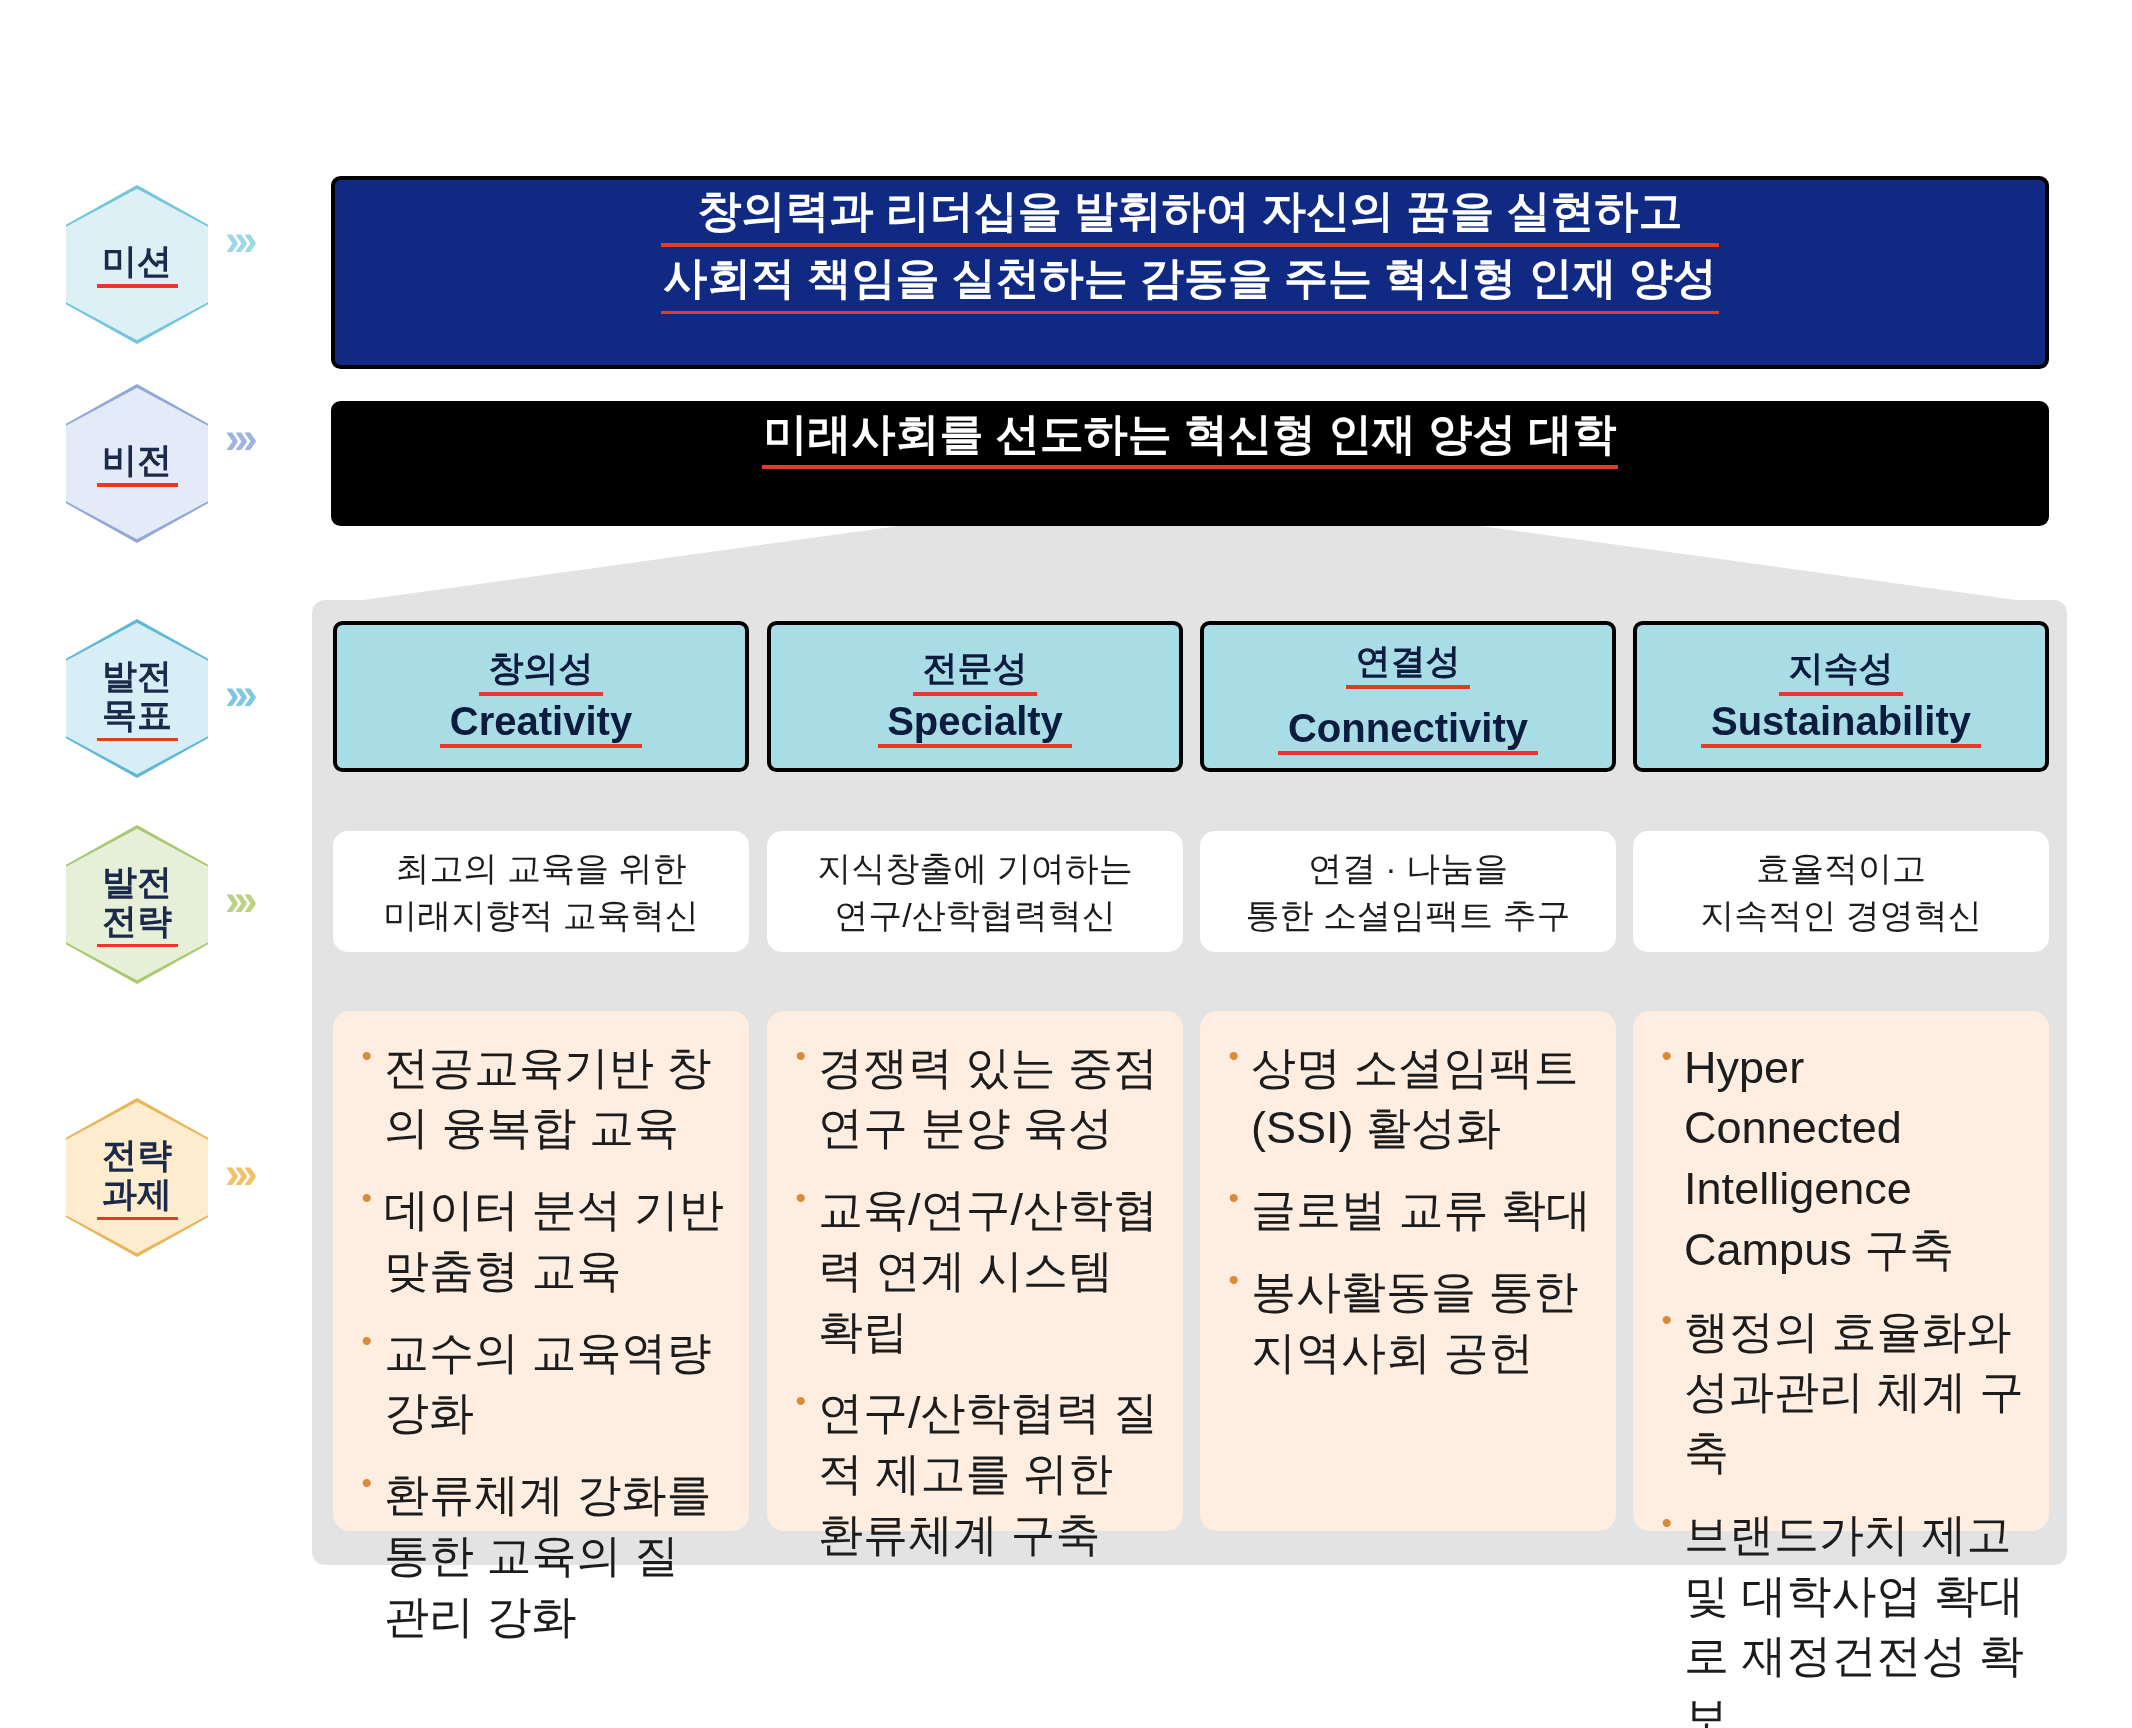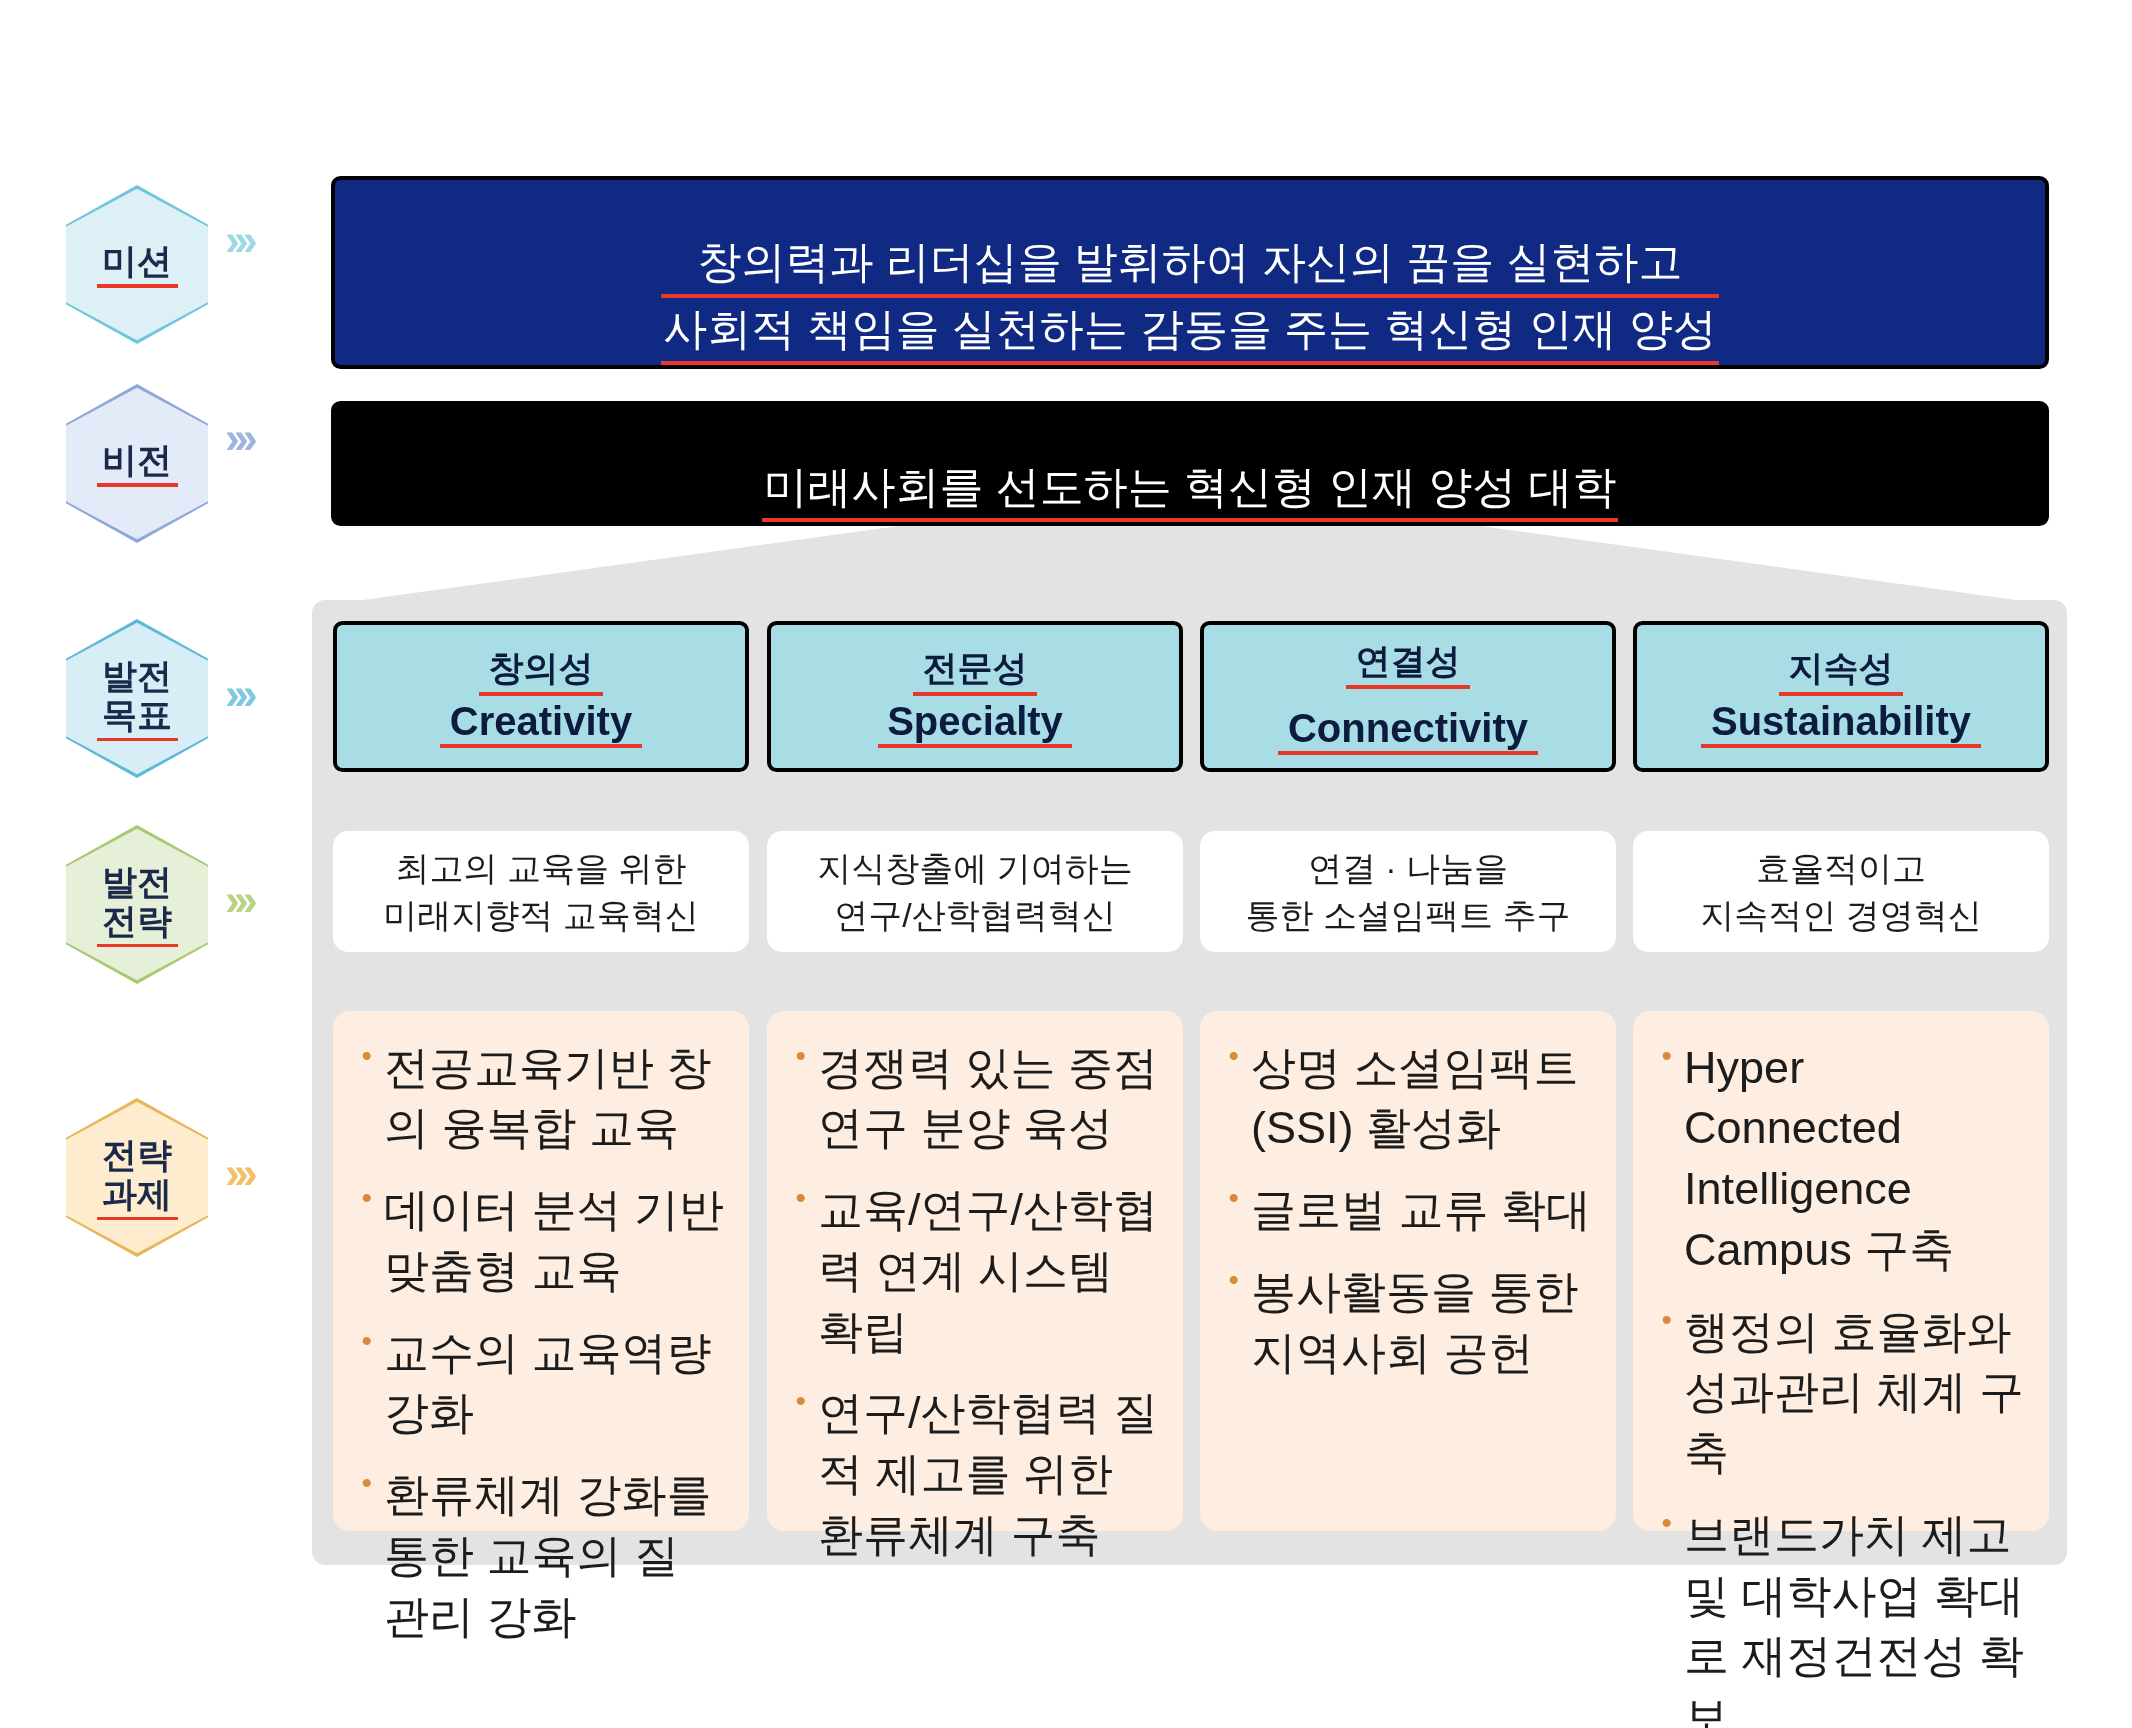--- a/index.html
+++ b/index.html
@@ -71,25 +71,25 @@
     line-height: 1;
   }
 
   
   .bar {
     position: absolute;
     box-sizing: border-box;
     border: 4.7px solid #000000;
     border-radius: 9.5px;
     display: flex;
-    align-items: flex-end;
+    align-items: flex-start;
     justify-content: center;
     text-align: center;
     color: #ffffff;
-    font-weight: normal;
+    font-weight: bold;
   }
   .bar .line {
     display: block;
     position: relative;
     padding: 0 5.7px 4.7px 5.7px;
   }
   .bar .line::after {
     content: "";
     position: absolute;
     left: 3.8px; right: 3.8px; bottom: 0;

